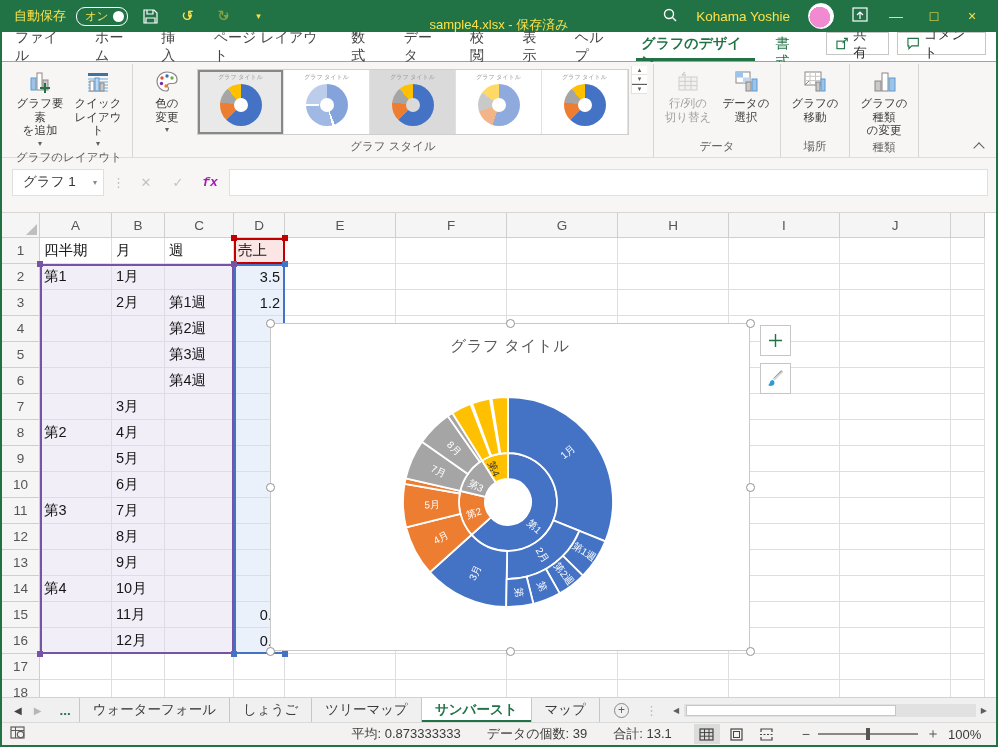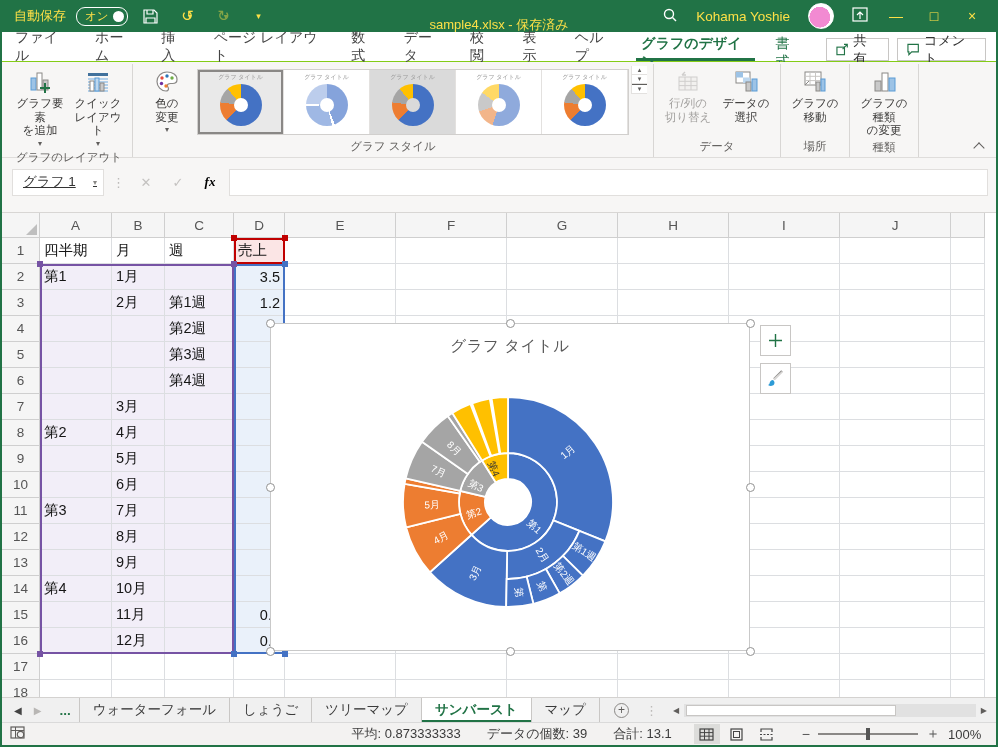--- a/index.html
+++ b/index.html
@@ -18,21 +18,21 @@
   .tb-right { margin-left:auto; display:flex; align-items:center; gap:18px; padding-right:14px; z-index:1; }
   .avatar { width:26px; height:26px; border-radius:50%; background:radial-gradient(circle at 45% 55%, #f28ad2 0 55%, #fff 56%); border:1px solid #fff; }
   .winbtn { font-size:14px; width:20px; text-align:center; }
 
   
   .tabstrip { height:30px; background:#fff; display:flex; align-items:stretch; font-size:14px; color:#444; border-bottom:1px solid #84cc16; flex:0 0 30px; }
   .rtab { display:flex; align-items:center; padding:0 13px; position:relative; cursor:default; }
   .rtab.ctx { color:#217346;margin-top:12px; }
   .rtab.active { color:#217346; font-weight:700; }
   .rtab.active::after { content:""; position:absolute; left:8px; right:8px; bottom:0; height:3px; background:#217346; }
-  .strip-right { margin-left:auto; display:flex; align-items:flex-end; gap:8px; padding-right:10px;padding-left:11px; }
+  .strip-right { margin-left:auto; display:flex; align-items:flex-start; gap:8px; padding-right:10px;padding-left:11px; }
   .chipbtn { display:flex; align-items:center; gap:5px; border:1px solid #C8C6C4; background:#fff; height:23px; padding:0 9px; font-size:13.5px; color:#333; }
 
   
   .ribbon { height:96px; background:#F7F6F5; border-bottom:1px solid #DFDDDB; display:flex; align-items:stretch; padding:2px 0 0 4px; position:relative; flex:0 0 96px; }
   .rgroup { display:flex; flex-direction:column; align-items:center; padding:2px 6px 0 6px; border-right:1px solid #D8D6D4; }
   .rgroup-content { display:flex; align-items:flex-start; gap:2px; flex:1; }
   .rgroup-label { font-size:11.5px; color:#605E5C; padding:2px 0 3px; }
   .bigbtn { width:56px; display:flex; flex-direction:column; align-items:center; gap:2px; padding-top:3px; color:#3b3a39; }
   .bigbtn .lbl { font-size:11.5px; line-height:1.18; text-align:center; white-space:pre-line; }
   .bigbtn .dd { font-size:8px; color:#605E5C; margin-top:-1px; }
@@ -50,25 +50,25 @@
   .thumb.graybg { background:#DADada; }
   .thumb.graybg .donut::after { background:#DADADA; }
   .v4 { background:conic-gradient(#8FAADC 0 55%,#F2B58A 55% 70%,#C9C9C9 70% 85%,#FFD966 85% 100%); }
   .gal-scroll { width:16px; display:flex; flex-direction:column; border-left:1px solid #E3E1DF; }
   .gal-scroll span { flex:1; display:flex; align-items:center; justify-content:center; font-size:7px; color:#605E5C; border-bottom:1px solid #E3E1DF; background:#fff; }
   .collapse-chevron { position:absolute; right:12px; bottom:6px; width:10px; height:10px; }
   .collapse-chevron::before { content:""; position:absolute; left:1px; top:3px; width:7px; height:7px; border-left:1.6px solid #605E5C; border-top:1.6px solid #605E5C; transform:rotate(45deg); }
 
   
   .formulabar { height:55px; background:#F7F6F5; display:flex; align-items:center; padding:0 8px 6px 10px; gap:6px; border-bottom:1px solid #D8D6D4; flex:0 0 55px; }
-  .namebox { width:92px; height:27px; background:#fff; border:1px solid #E1DFDD; display:flex; align-items:center; font-size:13.5px; color:#333; padding-left:10px;text-decoration:underline; }
+  .namebox { width:92px; height:27px; background:#fff; border:1px solid #E1DFDD; display:flex; align-items:center; font-size:13.5px; color:#333; padding-left:10px; }
   .namebox .dd { margin-left:auto; font-size:8px; color:#8a8886; padding-right:6px; }
   .vdots { color:#BDBBB9; font-size:13px; letter-spacing:0; padding:0 2px; }
   .fbtn { width:26px; text-align:center; font-size:13px; color:#C4C2C0; }
-  .fx { color:#000000; font-style:italic; font-family:Liberation Serif, serif; font-weight:700; }
+  .fx { color:#a21caf; font-style:italic; font-family:Liberation Mono, monospace; font-weight:700; }
   .formulafield { flex:1; height:27px; background:#fff; border:1px solid #E1DFDD; }
 
   
   .sheet { height:484px; position:relative; overflow:hidden; background:#fff; flex:0 0 484px; }
   .grid { position:absolute; left:0; top:0; display:grid;
           grid-template-columns:38px 72px 53px 69px 51px 111px 111px 111px 111px 111px 111px 34px;
           grid-auto-rows:26px; grid-template-rows:25px; }
   .hcell { background:#F5F5F5; border-right:1px solid #CFCFCF; border-bottom:1px solid #CFCFCF; font-size:13.5px; color:#555; display:flex; align-items:center; justify-content:center; position:relative; }
   .corner::after { content:""; position:absolute; right:2px; bottom:2px; border-style:solid; border-width:0 0 11px 11px; border-color:transparent transparent #BFBFBF transparent; }
   .cell { border-right:1px solid #DCDEE1; border-bottom:1px solid #DCDEE1; font-size:14.5px; color:#151515; padding:0 4px; display:flex; align-items:center; overflow:hidden; white-space:nowrap; background:#fff; }

